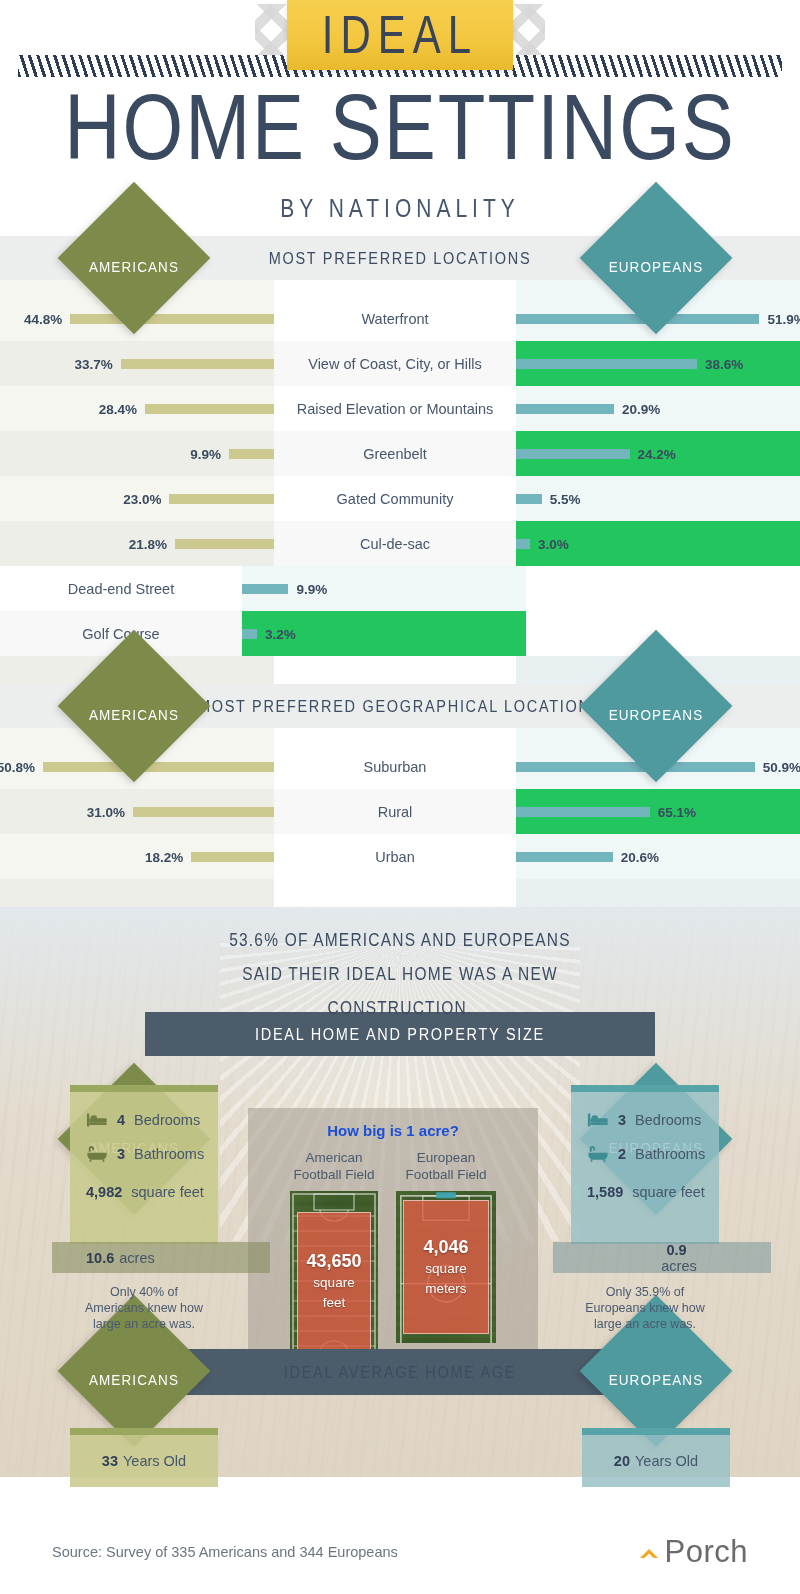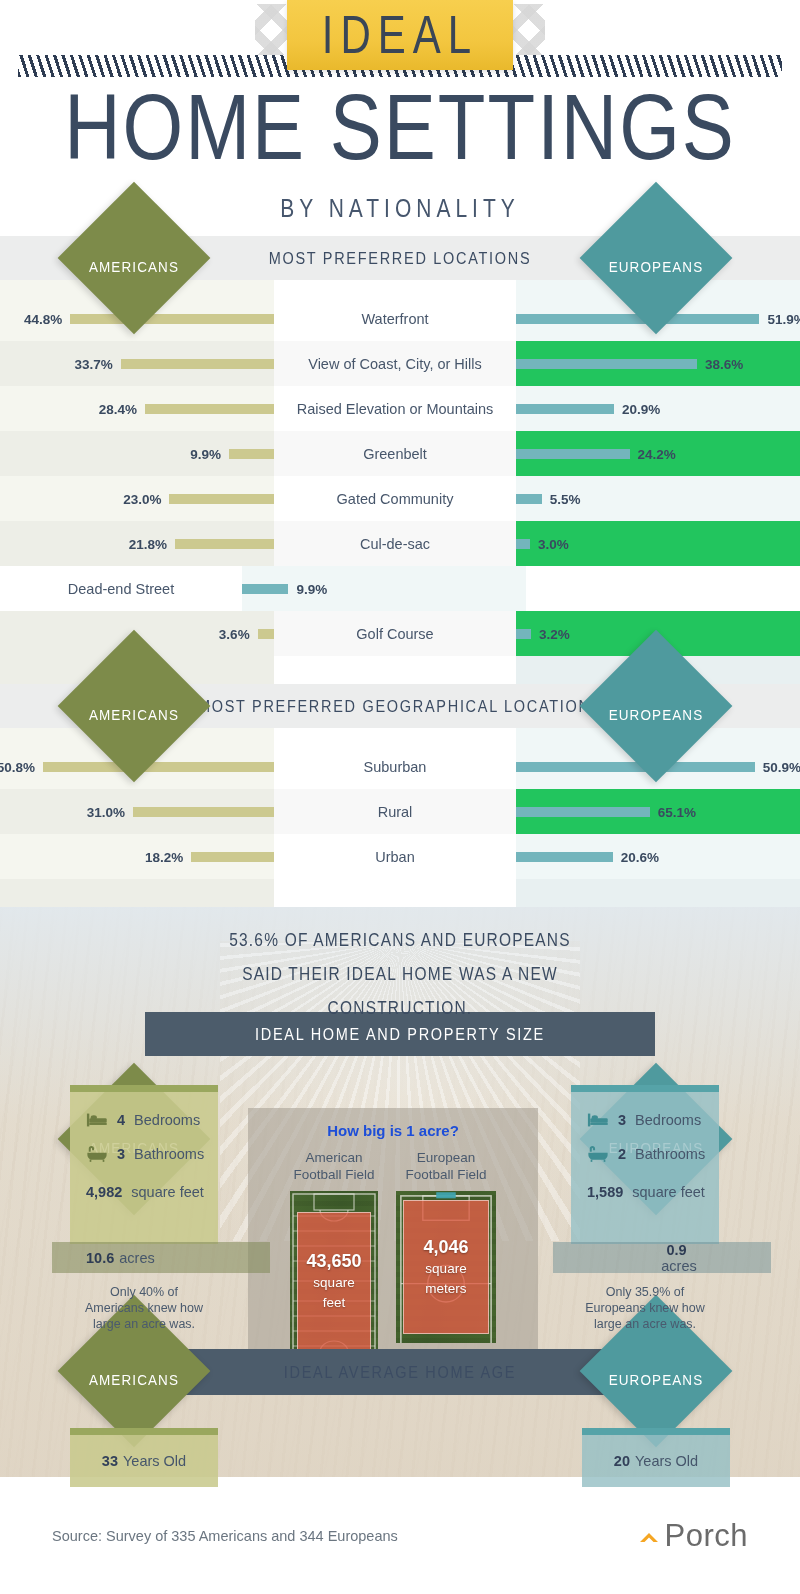--- a/index.html
+++ b/index.html
@@ -206,21 +206,21 @@
   .agebox .body{
     height:52px;display:flex;align-items:center;justify-content:center;
     font-size:14.5px;color:#46566b;
   }
   .agebox.us .body{background:rgba(200,202,141,.88);}
   .agebox.eu .body{background:rgba(150,191,196,.82);}
   .agebox .body b{color:#33415a;font-weight:bold;margin-right:5px;}
 
   
   .footer{
-    position:absolute;left:0;right:0;bottom:16px;height:85px;background:#fff;
+    position:absolute;left:0;right:0;bottom:0;height:85px;background:#fff;
     display:flex;align-items:center;justify-content:space-between;
     padding:0 52px;box-sizing:border-box;
   }
   .src{font-size:14.5px;color:#6b7681;}
   .logo{display:flex;align-items:center;gap:1px;}
   .logo-text{font-size:31px;color:#6b6b6b;letter-spacing:.5px;}
 </style>
 </head>
 <body>
 
@@ -333,24 +333,20 @@
       <div class="row">
         <div class="cell-c">
           <div class="label-c">Dead-end Street</div>
         </div>
         <div class="cell-r">
           <div class="bar eu" style="width:46.44px;"></div>
           <div class="val" style="left:54.44px;">9.9%</div>
         </div>
       </div>
       <div class="row alt">
-        <div class="cell-l">
-          <div class="bar us" style="width:16.363636363636363px;"></div>
-          <div class="val" style="right:24.363636363636363px;">3.6%</div>
-        </div>
         <div class="cell-c">
           <div class="label-c">Golf Course</div>
         </div>
         <div class="cell-r">
           <div class="bar eu" style="width:15.010909090909092px;"></div>
           <div class="val" style="left:23.01090909090909px;">3.2%</div>
         </div>
       </div>
       <div class="spacer-bot">
         <div class="cell-l"></div>

